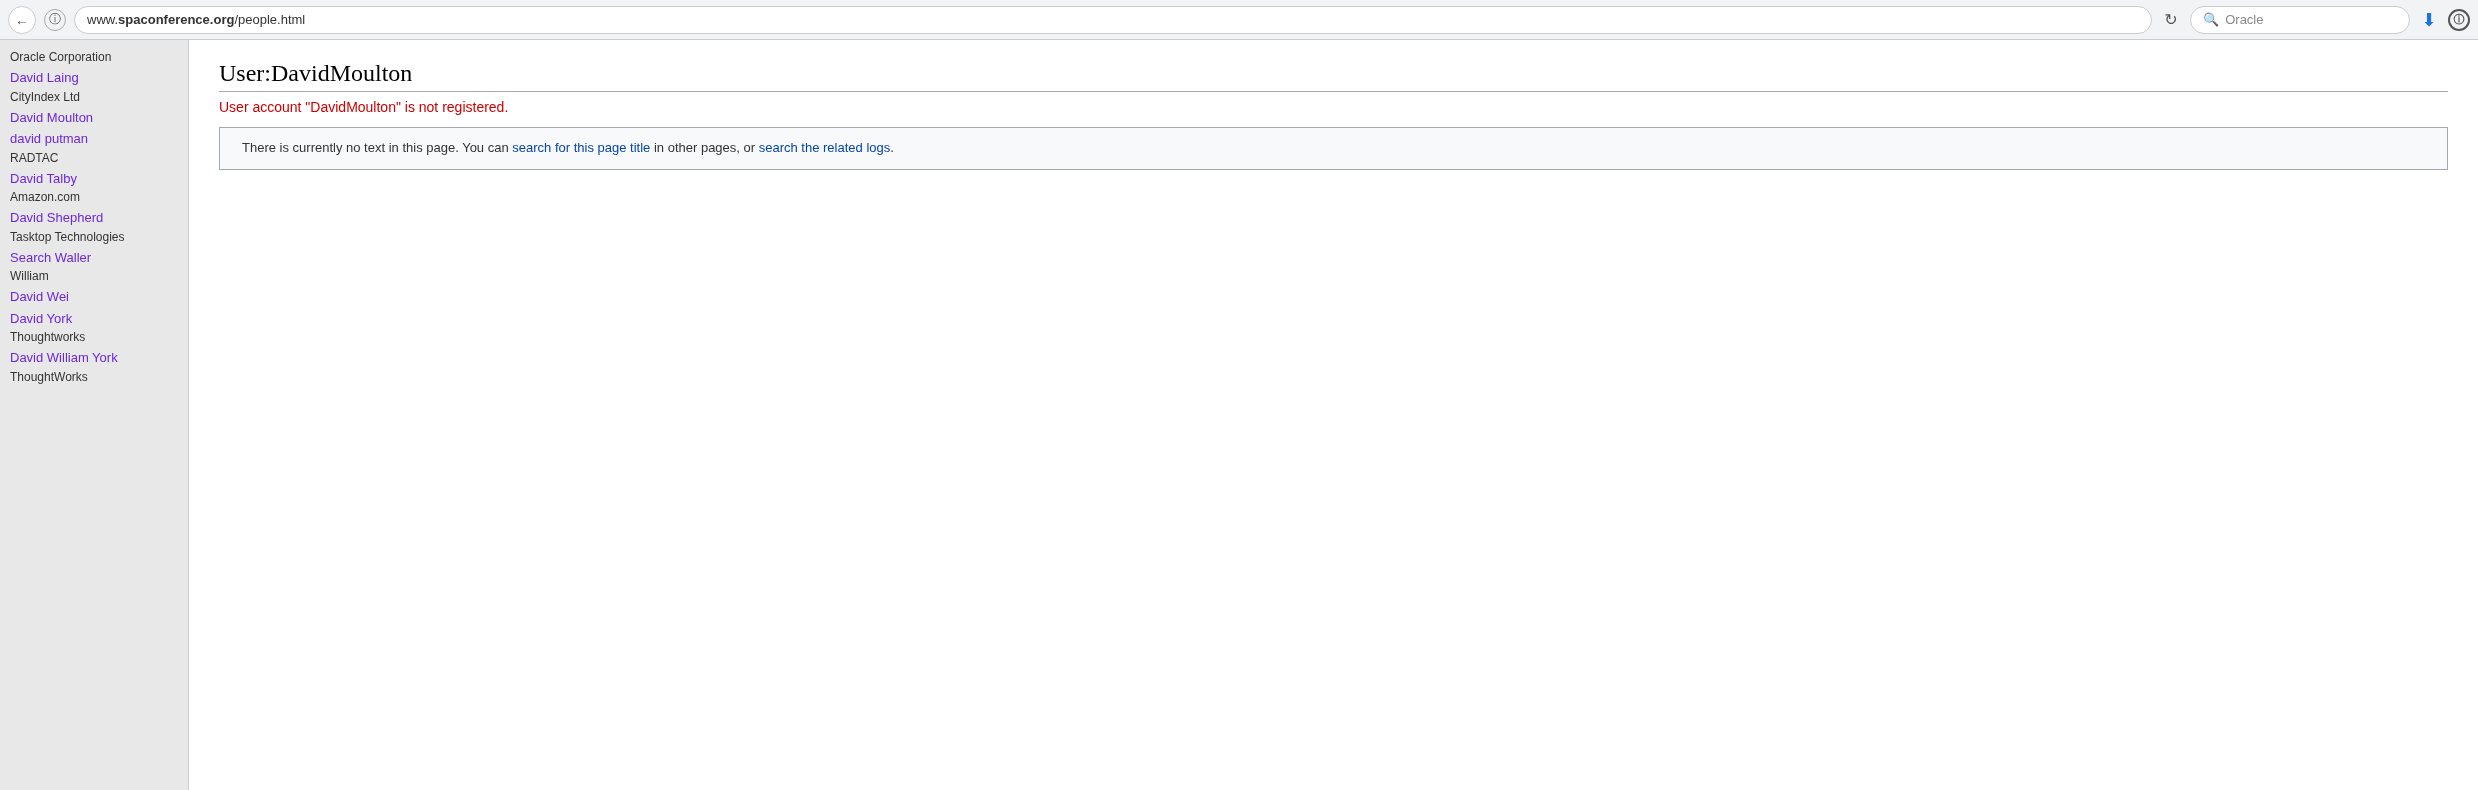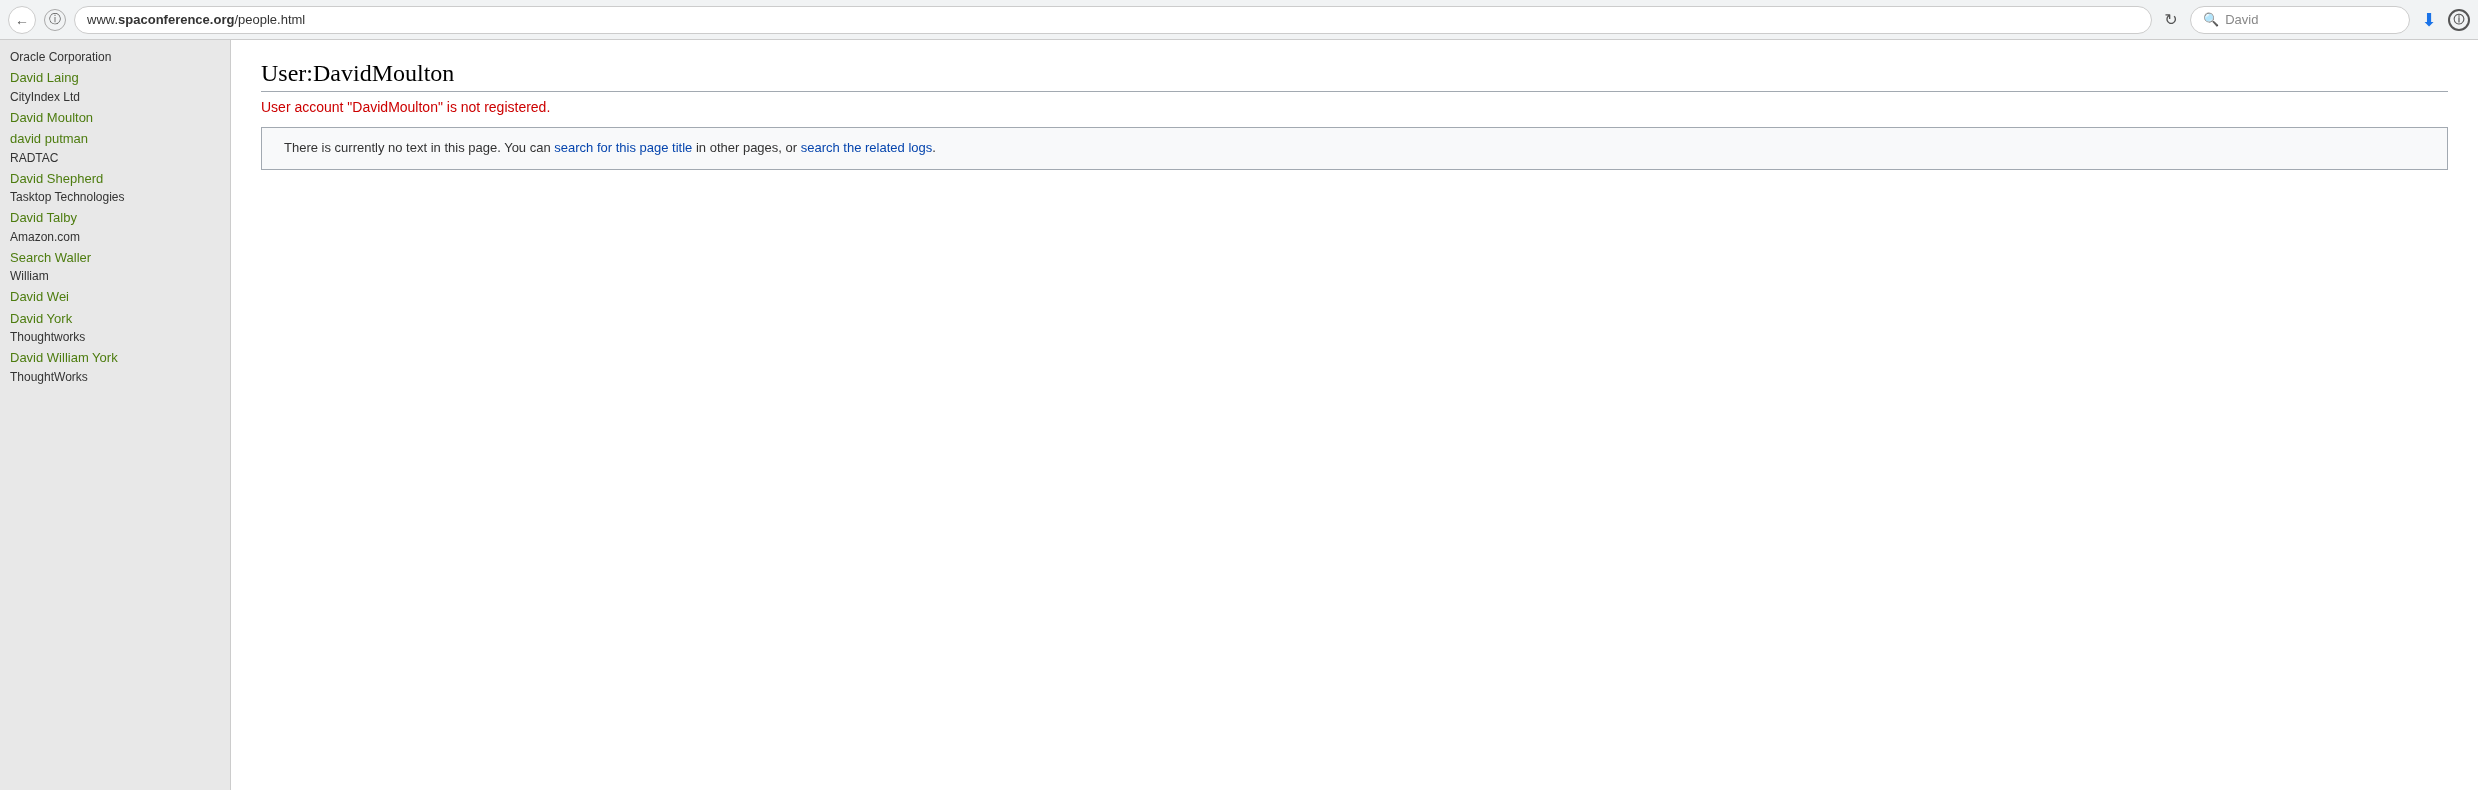--- a/index.html
+++ b/index.html
@@ -88,31 +88,31 @@
 
     
     .page-content {
       display: flex;
       background: #e8e8e8;
       min-height: 750px;
     }
 
     
     .sidebar {
-      width: 230px;
+      width: 188px;
       background: #e8e8e8;
       padding: 8px 10px;
       flex-shrink: 0;
     }
     .sidebar-item {
       margin-bottom: 2px;
       line-height: 1.5;
     }
     .sidebar-link {
-      color: #4d7c0f;
+      color: #6d28d9;
       text-decoration: none;
       font-size: 13px;
     }
     .sidebar-company {
       color: #333;
       font-size: 12px;
       display: block;
     }
 
     
@@ -167,21 +167,21 @@
   <div class="browser-url-bar">
     <span>
       www.<strong>spaconference.org</strong>/people.html
     </span>
   </div>
   <div class="browser-reload-btn">
     <span>↻</span>
   </div>
   <div class="browser-search-bar">
     <span>🔍</span>
-    <span>David</span>
+    <span>Oracle</span>
   </div>
   <div class="browser-download-btn">
     <span>⬇</span>
   </div>
   <div class="browser-menu-btn">
     <span>ⓘ</span>
   </div>
 </div>
 
 <div class="page-content">
@@ -195,26 +195,26 @@
       <span class="sidebar-company">CityIndex Ltd</span>
     </div>
     <div class="sidebar-item">
       <a class="sidebar-link" href="#">David Moulton</a>
     </div>
     <div class="sidebar-item">
       <a class="sidebar-link" href="#">david putman</a>
       <span class="sidebar-company">RADTAC</span>
     </div>
     <div class="sidebar-item">
+      <a class="sidebar-link" href="#">David Talby</a>
+      <span class="sidebar-company">Amazon.com</span>
+    </div>
+    <div class="sidebar-item">
       <a class="sidebar-link" href="#">David Shepherd</a>
       <span class="sidebar-company">Tasktop Technologies</span>
-    </div>
-    <div class="sidebar-item">
-      <a class="sidebar-link" href="#">David Talby</a>
-      <span class="sidebar-company">Amazon.com</span>
     </div>
     <div class="sidebar-item">
       <a class="sidebar-link" href="#">Search Waller</a>
       <span class="sidebar-company">William</span>
     </div>
     <div class="sidebar-item">
       <a class="sidebar-link" href="#">David Wei</a>
     </div>
     <div class="sidebar-item">
       <a class="sidebar-link" href="#">David York</a>

